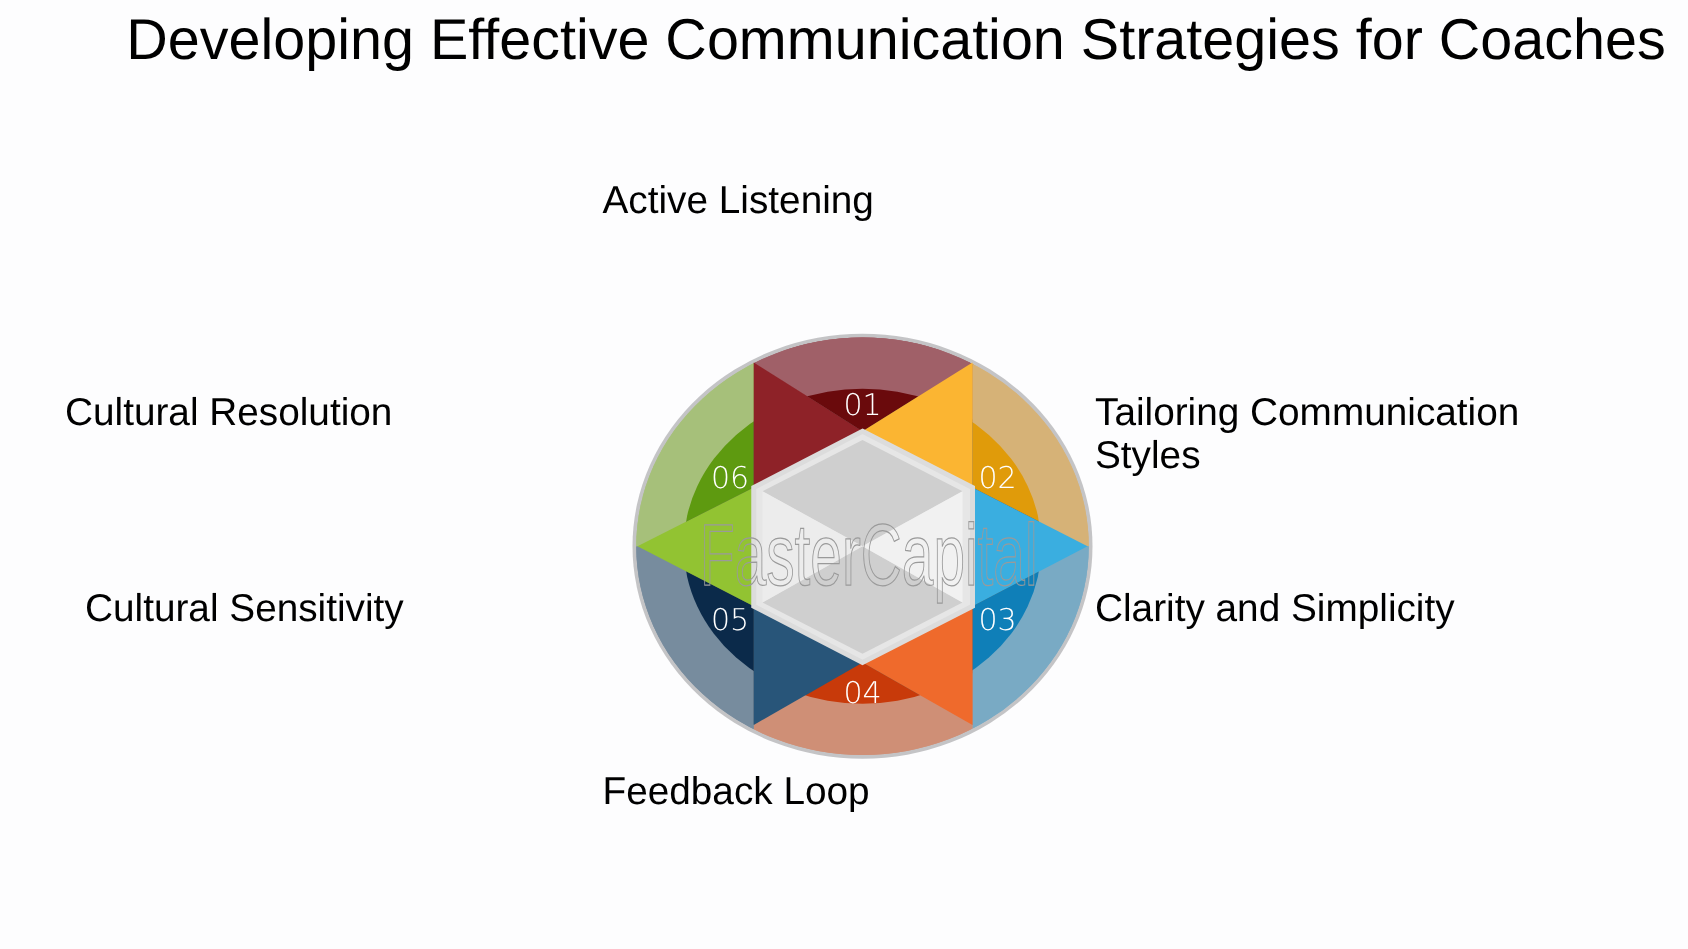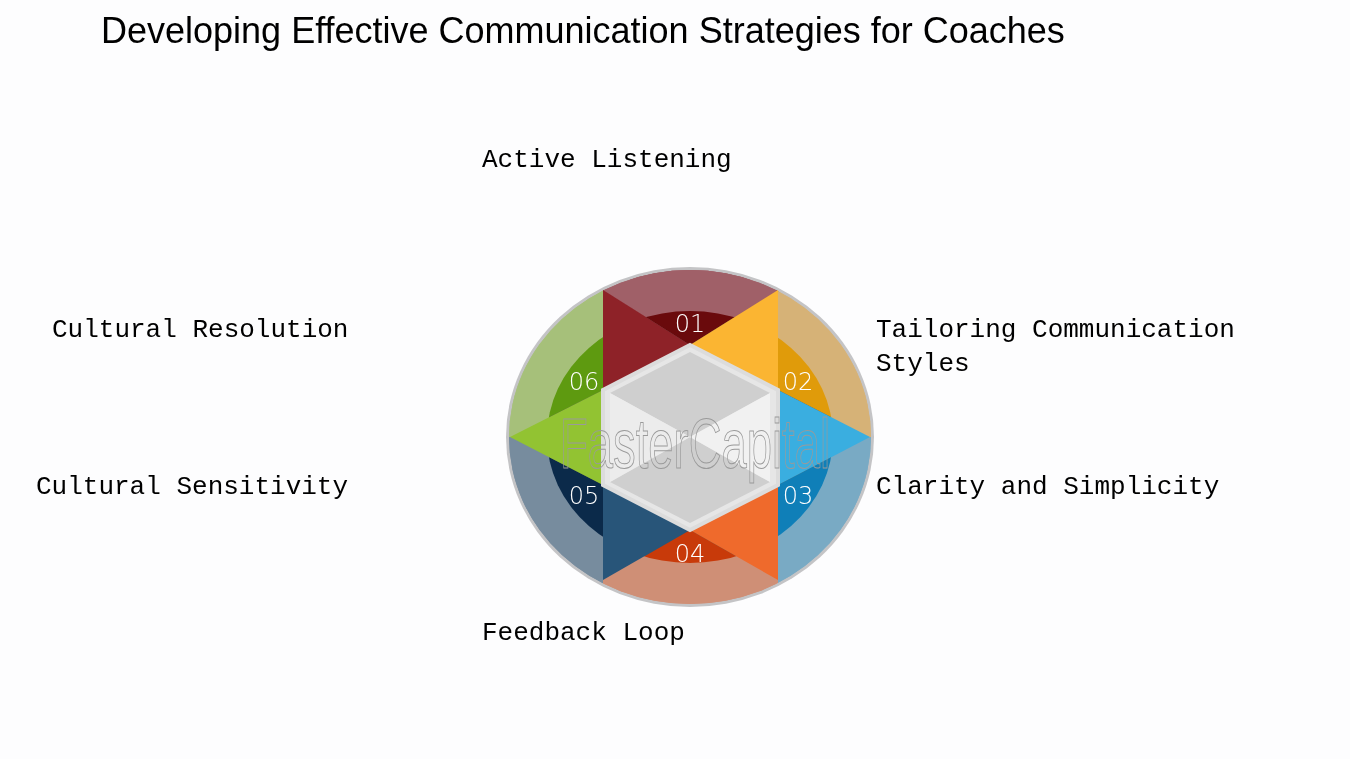--- a/index.html
+++ b/index.html
@@ -4,42 +4,42 @@
   <style>
     html, body { margin: 0; padding: 0; }
     body {
       width: 1350px; height: 759px; position: relative; overflow: hidden;
       background: #fdfdfe;
       font-family: "Liberation Sans", sans-serif;
       color: #000;
     }
     .title {
       position: absolute; left: 101px; top: 8px;
-      font-size: 36px; line-height: 46px; white-space: nowrap;
+      font-size: 46px; line-height: 46px; white-space: nowrap;
     }
     .label {
-      position: absolute; font-size: 26px; line-height: 34px; white-space: nowrap; font-family: Liberation Mono, monospace;
+      position: absolute; font-size: 31px; line-height: 34px; white-space: nowrap;
     }
     #diagram { position: absolute; left: 0; top: 0; }
     .num { font-family: "DejaVu Sans", sans-serif; font-size: 24px; fill: #ffffff; font-weight: 300; }
     .wm { font-family: "Liberation Sans", sans-serif; font-size: 70px; fill: none; stroke: #9a9a9a; stroke-width: 1; }
   </style>
 </head>
 <body>
 
 <div class="title">Developing Effective Communication Strategies for Coaches</div>
 
 <div class="label" style="left:482px; top:143px;">Active Listening</div>
 <div class="label" style="left:876px; top:313px;">
   <div>Tailoring Communication</div>
   <div>Styles</div>
 </div>
 <div class="label" style="left:876px; top:470px;">Clarity and Simplicity</div>
 <div class="label" style="left:482px; top:616px;">Feedback Loop</div>
-<div class="label" style="left:36px; top:470px;">Cultural Sensitivity</div>
+<div class="label" style="left:68px; top:470px;">Cultural Sensitivity</div>
 <div class="label" style="left:52px; top:313px;">Cultural Resolution</div>
 
 <svg id="diagram" width="1350" height="759" viewBox="0 0 1350 759">
   <defs>
     <clipPath id="circ">
         <ellipse cx="690" cy="437" rx="181" ry="167"></ellipse>
       </clipPath>
   </defs>
 
   <ellipse cx="690" cy="437" rx="184" ry="170" fill="#c4c4c6"></ellipse>

